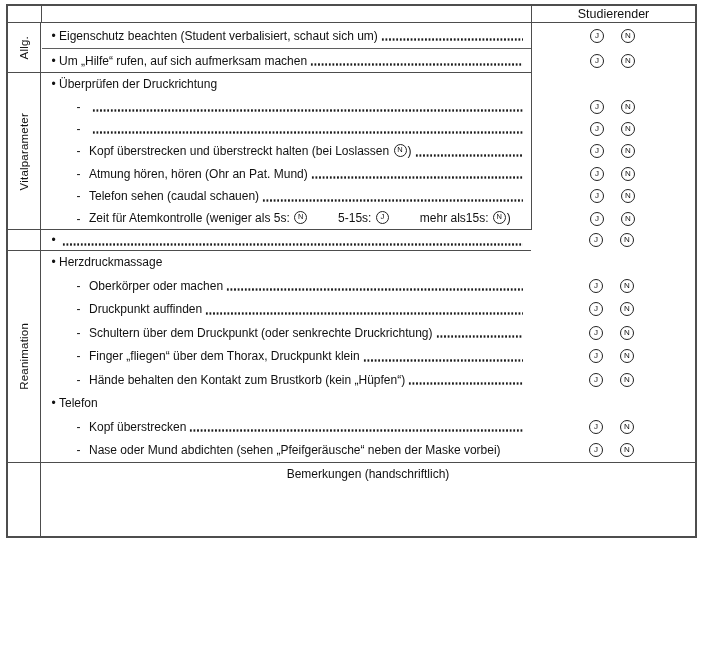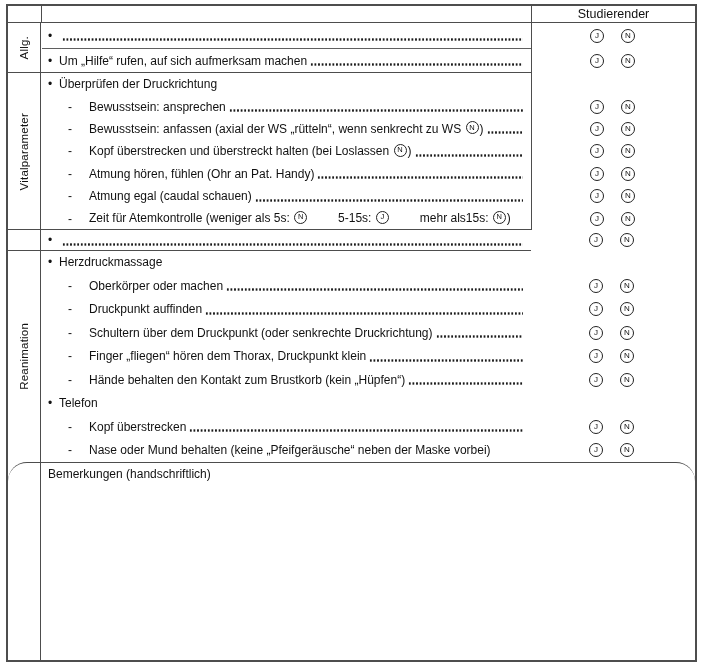--- a/index.html
+++ b/index.html
@@ -2,23 +2,23 @@
 <html><head>
 <meta charset="utf-8">
 <style>
   html,body { margin:0; padding:0; }
   body {
     width:703px; height:668px; background:#ffffff; position:relative;
     font-family:"Liberation Sans", sans-serif; color:#111;
     -webkit-font-smoothing:antialiased;
   }
   .form {
-    position:absolute; left:6px; top:4px; width:691px; height:658px;
+    position:absolute; left:6px; top:4px; width:691px; height:534px;
     box-sizing:border-box; border:2px solid #4d4d4d; background:#fff;
-    display:flex; flex-direction:column;
+    display:flex; flex-direction:column;text-align:center;
   }
   
   .header { flex:none; height:17px; box-sizing:border-box; border-bottom:1px solid #4d4d4d; display:flex; }
   .h-label-cell { flex:none; width:33px; border-right:1px solid #4d4d4d; }
   .h-main { flex:1; }
   .h-col {
     flex:none; width:164px; box-sizing:border-box; border-left:1px solid #4d4d4d;
     display:flex; align-items:center; justify-content:center;
     font-size:12.5px; color:#111;
   }
@@ -60,21 +60,21 @@
   .ic {
     display:inline-flex; width:13px; height:13px; box-sizing:border-box;
     border:1.2px solid #222; border-radius:50%;
     align-items:center; justify-content:center;
     font-size:7.5px; line-height:1; color:#111; background:#fff;
     position:relative; top:-2px; margin:0 1px; vertical-align:middle;
   }
   .sec-line { position:absolute; left:0; right:164px; bottom:0; height:1px; background:#4d4d4d; }
   .minor-line { position:absolute; left:34px; right:164px; height:1px; background:#5f5f5f; }
   
-  .remarks { flex:1; border-top:1px solid #4d4d4d; display:flex; min-height:0;border-radius:19px; }
+  .remarks { flex:1; border-top:1px solid #4d4d4d; display:flex; min-height:0; }
   .rem-label-cell { flex:none; width:33px; box-sizing:border-box; border-right:1px solid #4d4d4d; }
   .rem-body { flex:1; padding:4px 7px; font-size:12px; color:#111; }
 </style>
 </head>
 <body>
 
 <div class="form">
   <div class="header">
     <div class="h-label-cell"></div>
     <div class="h-main"></div>
@@ -83,20 +83,21 @@
 
   <div id="sections">
       <div class="section sec-allg">
         <div class="sec-label">
           <span>Allg.</span>
         </div>
         <div class="sec-rows">
           <div class="row bullet">
             <div class="row-main">
               <span class="marker">•</span>
+              <span class="rtext">Eigenschutz beachten (Student verbalisiert, schaut sich um)</span>
               <div class="leader"></div>
             </div>
             <div class="jn divided">
               <span class="opt">J</span>
               <span class="opt">N</span>
             </div>
           </div>
           <div class="row bullet">
             <div class="row-main">
               <span class="marker">•</span>
@@ -120,32 +121,30 @@
           <div class="row bullet">
             <div class="row-main">
               <span class="marker">•</span>
               <span class="rtext">Überprüfen der Druckrichtung</span>
             </div>
             <div class="jn divided"></div>
           </div>
           <div class="row dash">
             <div class="row-main">
               <span class="marker">-</span>
-              <span class="rtext">Bewusstsein: ansprechen</span>
-              <div class="leader"></div>
-            </div>
-            <div class="jn divided">
-              <span class="opt">J</span>
-              <span class="opt">N</span>
-            </div>
-          </div>
-          <div class="row dash">
-            <div class="row-main">
-              <span class="marker">-</span>
-              <span class="rtext">Bewusstsein: anfassen (axial der WS „rütteln“, wenn senkrecht zu WS <span class="ic">N</span>)</span>
+              <div class="leader"></div>
+            </div>
+            <div class="jn divided">
+              <span class="opt">J</span>
+              <span class="opt">N</span>
+            </div>
+          </div>
+          <div class="row dash">
+            <div class="row-main">
+              <span class="marker">-</span>
               <div class="leader"></div>
             </div>
             <div class="jn divided">
               <span class="opt">J</span>
               <span class="opt">N</span>
             </div>
           </div>
           <div class="row dash">
             <div class="row-main">
               <span class="marker">-</span>
@@ -153,32 +152,32 @@
               <div class="leader"></div>
             </div>
             <div class="jn divided">
               <span class="opt">J</span>
               <span class="opt">N</span>
             </div>
           </div>
           <div class="row dash">
             <div class="row-main">
               <span class="marker">-</span>
-              <span class="rtext">Atmung hören, fühlen (Ohr an Pat. Handy)</span>
-              <div class="leader"></div>
-            </div>
-            <div class="jn divided">
-              <span class="opt">J</span>
-              <span class="opt">N</span>
-            </div>
-          </div>
-          <div class="row dash">
-            <div class="row-main">
-              <span class="marker">-</span>
-              <span class="rtext">Atmung egal (caudal schauen)</span>
+              <span class="rtext">Atmung hören, hören (Ohr an Pat. Mund)</span>
+              <div class="leader"></div>
+            </div>
+            <div class="jn divided">
+              <span class="opt">J</span>
+              <span class="opt">N</span>
+            </div>
+          </div>
+          <div class="row dash">
+            <div class="row-main">
+              <span class="marker">-</span>
+              <span class="rtext">Telefon sehen (caudal schauen)</span>
               <div class="leader"></div>
             </div>
             <div class="jn divided">
               <span class="opt">J</span>
               <span class="opt">N</span>
             </div>
           </div>
           <div class="row dash">
             <div class="row-main">
               <span class="marker">-</span>
@@ -251,21 +250,21 @@
               <div class="leader"></div>
             </div>
             <div class="jn">
               <span class="opt">J</span>
               <span class="opt">N</span>
             </div>
           </div>
           <div class="row dash">
             <div class="row-main">
               <span class="marker">-</span>
-              <span class="rtext">Finger „fliegen“ hören dem Thorax, Druckpunkt klein</span>
+              <span class="rtext">Finger „fliegen“ über dem Thorax, Druckpunkt klein</span>
               <div class="leader"></div>
             </div>
             <div class="jn">
               <span class="opt">J</span>
               <span class="opt">N</span>
             </div>
           </div>
           <div class="row dash">
             <div class="row-main">
               <span class="marker">-</span>
@@ -291,21 +290,21 @@
               <div class="leader"></div>
             </div>
             <div class="jn">
               <span class="opt">J</span>
               <span class="opt">N</span>
             </div>
           </div>
           <div class="row dash">
             <div class="row-main">
               <span class="marker">-</span>
-              <span class="rtext">Nase oder Mund behalten (keine „Pfeifgeräusche“ neben der Maske vorbei)</span>
+              <span class="rtext">Nase oder Mund abdichten (sehen „Pfeifgeräusche“ neben der Maske vorbei)</span>
             </div>
             <div class="jn">
               <span class="opt">J</span>
               <span class="opt">N</span>
             </div>
           </div>
         </div>
       </div>
     </div>
 

